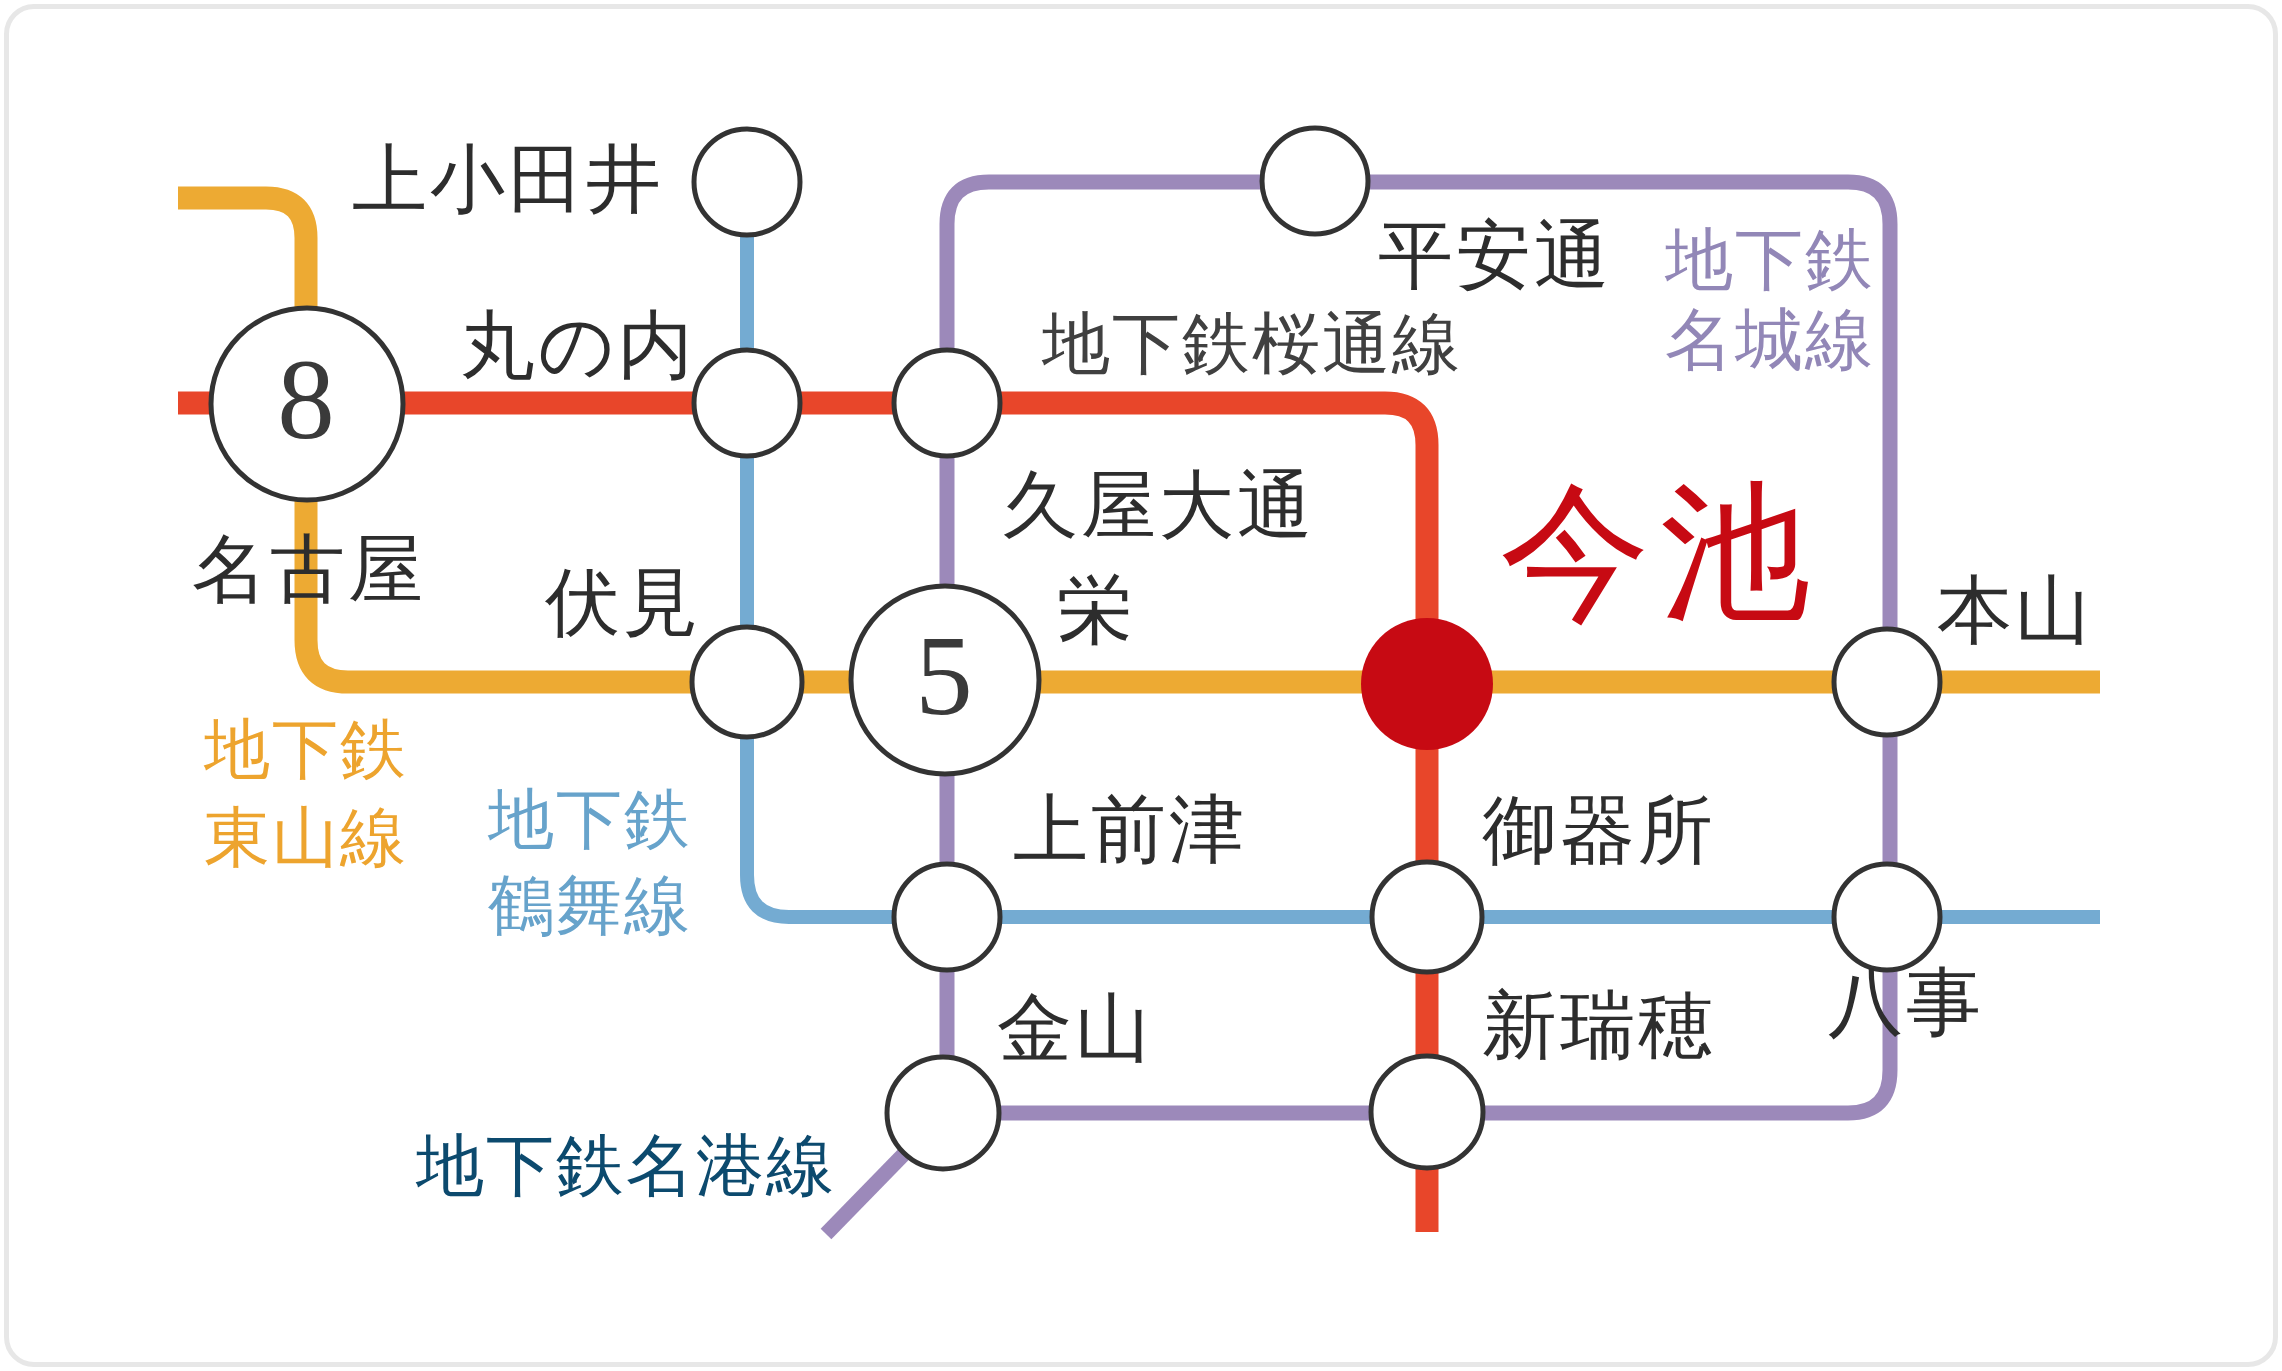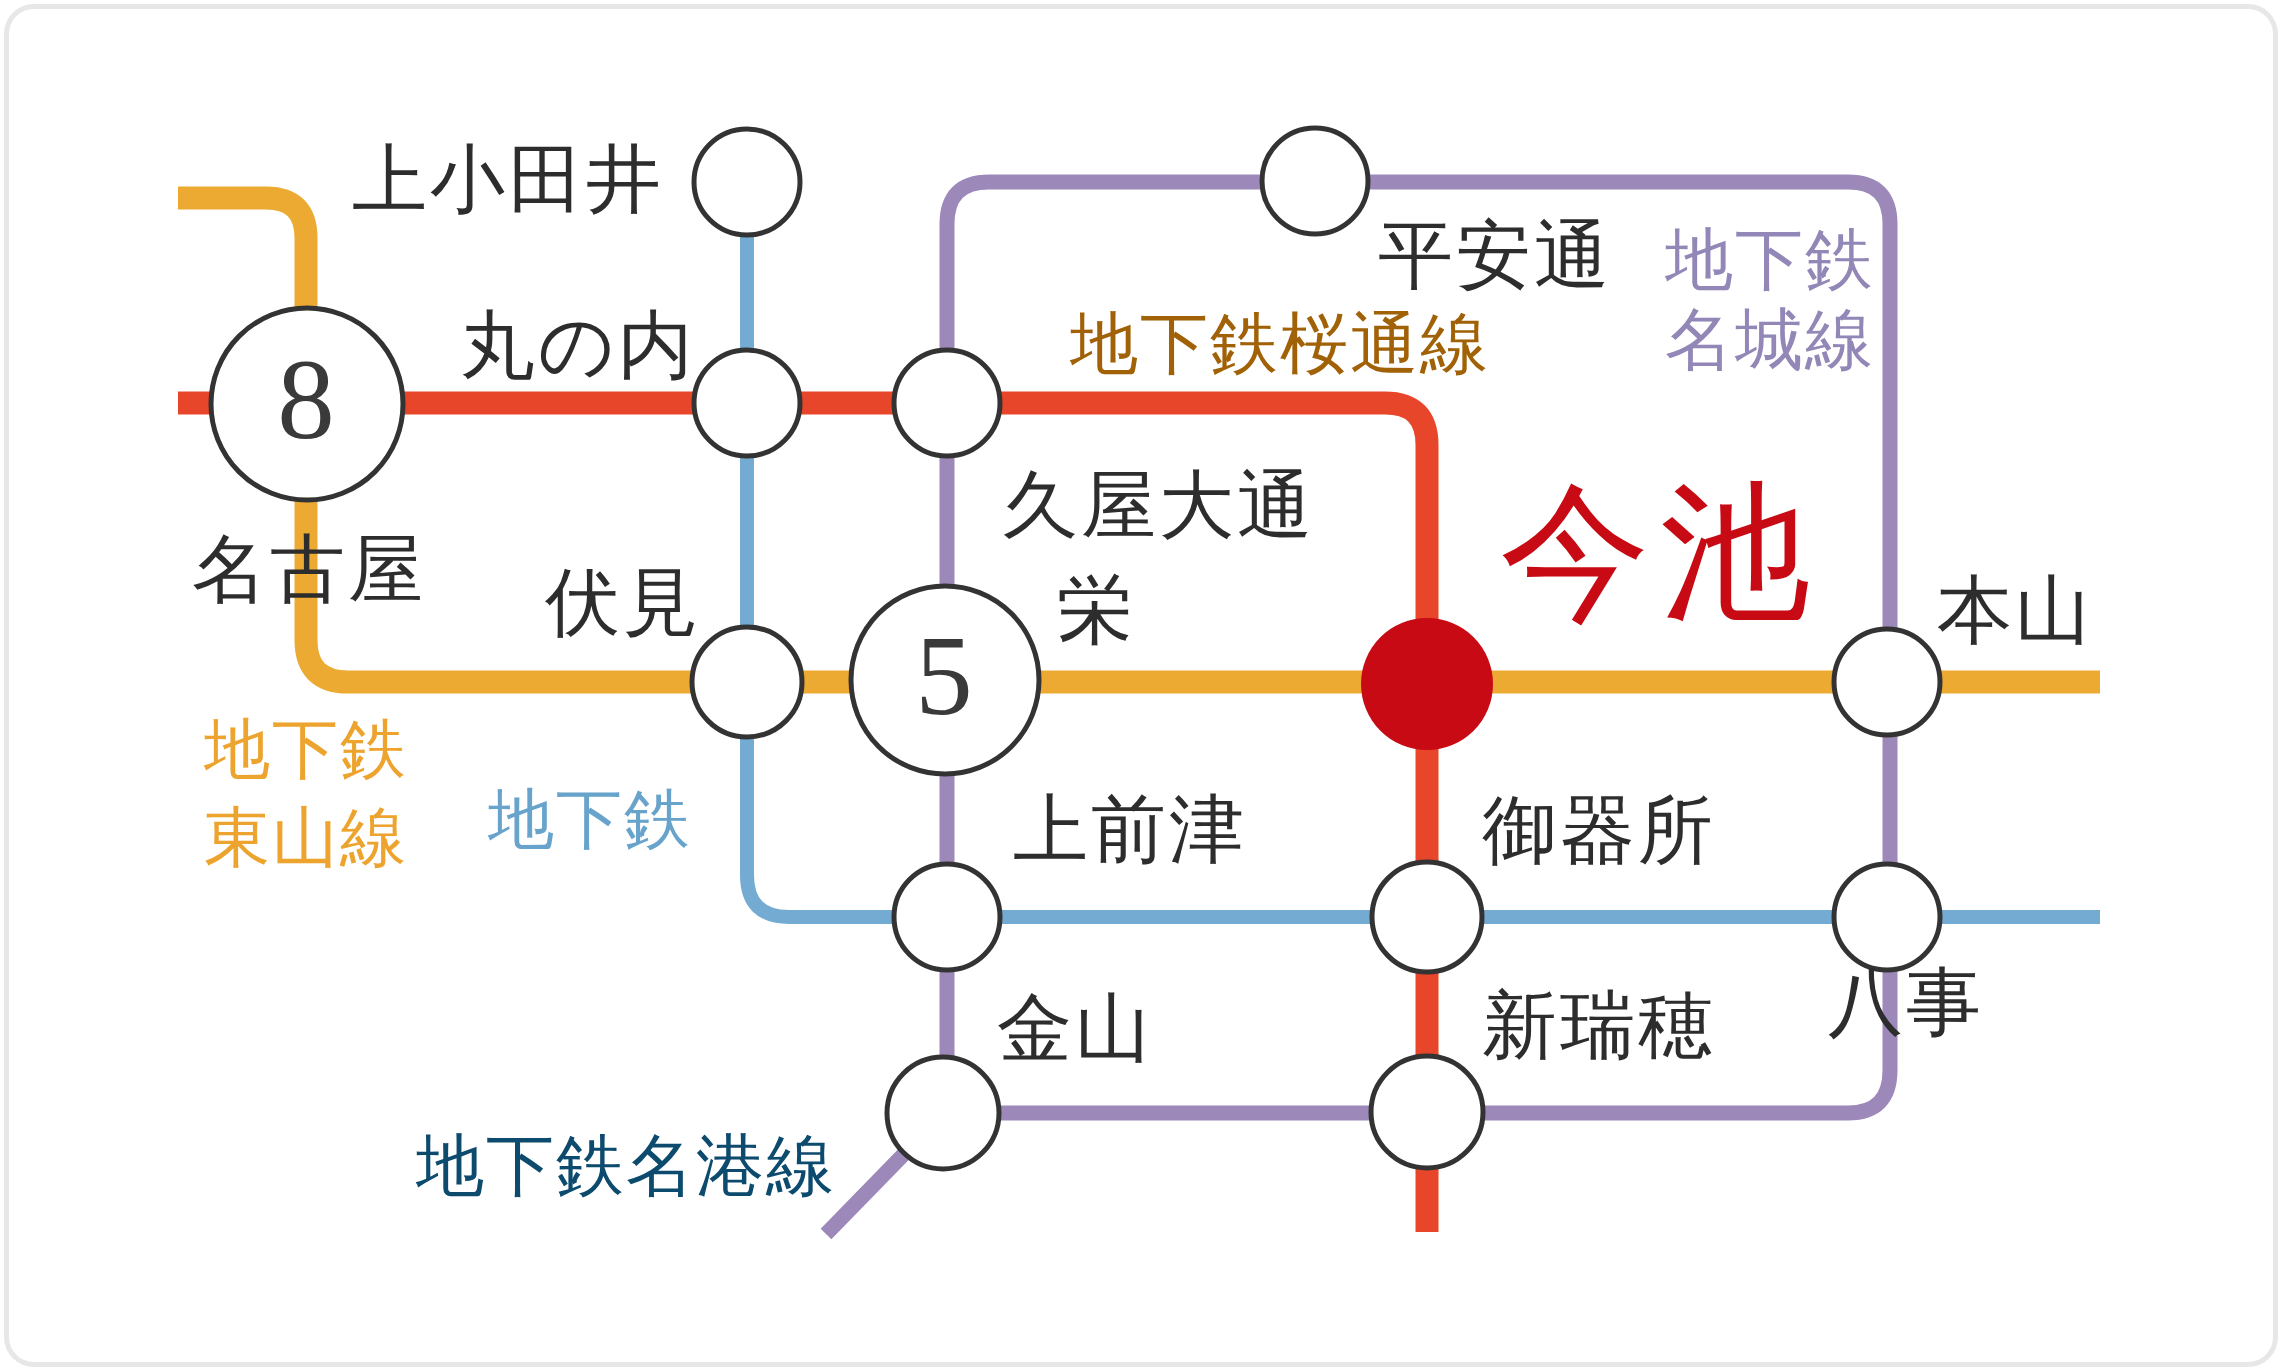--- a/index.html
+++ b/index.html
@@ -8,21 +8,21 @@
   .canvas{position:absolute;left:0;top:0;width:2282px;height:1371px;overflow:hidden;background:#fff;}
   .card-border{position:absolute;left:4px;top:4px;right:4px;bottom:4px;
        border:5px solid #e7e7e7;border-radius:30px;pointer-events:none;}
   svg.rail{position:absolute;left:0;top:0;}
   svg .station{fill:#ffffff;stroke:#333333;stroke-width:5px;}
   .lbl{position:absolute;transform:translateY(-53%);white-space:nowrap;
        color:#2d2d2d;font-size:75px;letter-spacing:3px;line-height:1;}
   .line-lbl{position:absolute;transform:translateY(-53%);white-space:nowrap;
        font-size:68px;letter-spacing:2px;line-height:1;}
   .line-lbl.small{font-size:66px;}
-  .c-sakura{color:#a16207;margin-left:28px;}
+  .c-sakura{color:#404040;}
   .c-meijo{color:#9287b7;}
   .c-higashiyama{color:#eda42e;}
   .c-tsurumai{color:#67a3cb;}
   .c-meiko{color:#0c4a6e;}
   .highlight-name{position:absolute;transform:translateY(-53%);white-space:nowrap;
        color:#c70a13;font-size:150px;font-weight:400;letter-spacing:10px;line-height:1;}
   .badge-num{position:absolute;transform:translate(-50%,-54%);
        color:#3a3a3a;font-size:115px;line-height:1;letter-spacing:2px;}
 </style>
 </head>
@@ -80,17 +80,18 @@
 
   <div class="line-lbl c-sakura" style="left:1042px;top:346px;">地下鉄桜通線</div>
 
   <div class="line-lbl c-meijo" style="left:1665px;top:262px;">地下鉄</div>
   <div class="line-lbl c-meijo" style="left:1665px;top:342px;">名城線</div>
 
   <div class="line-lbl small c-higashiyama" style="left:204px;top:752px;">地下鉄</div>
   <div class="line-lbl small c-higashiyama" style="left:204px;top:840px;">東山線</div>
 
   <div class="line-lbl small c-tsurumai" style="left:488px;top:822px;">地下鉄</div>
+  <div class="line-lbl small c-tsurumai" style="left:488px;top:908px;">鶴舞線</div>
 
   <div class="line-lbl c-meiko" style="left:416px;top:1168px;">地下鉄名港線</div>
 
   <div class="card-border"></div>
 </div>
 
 </body></html>

